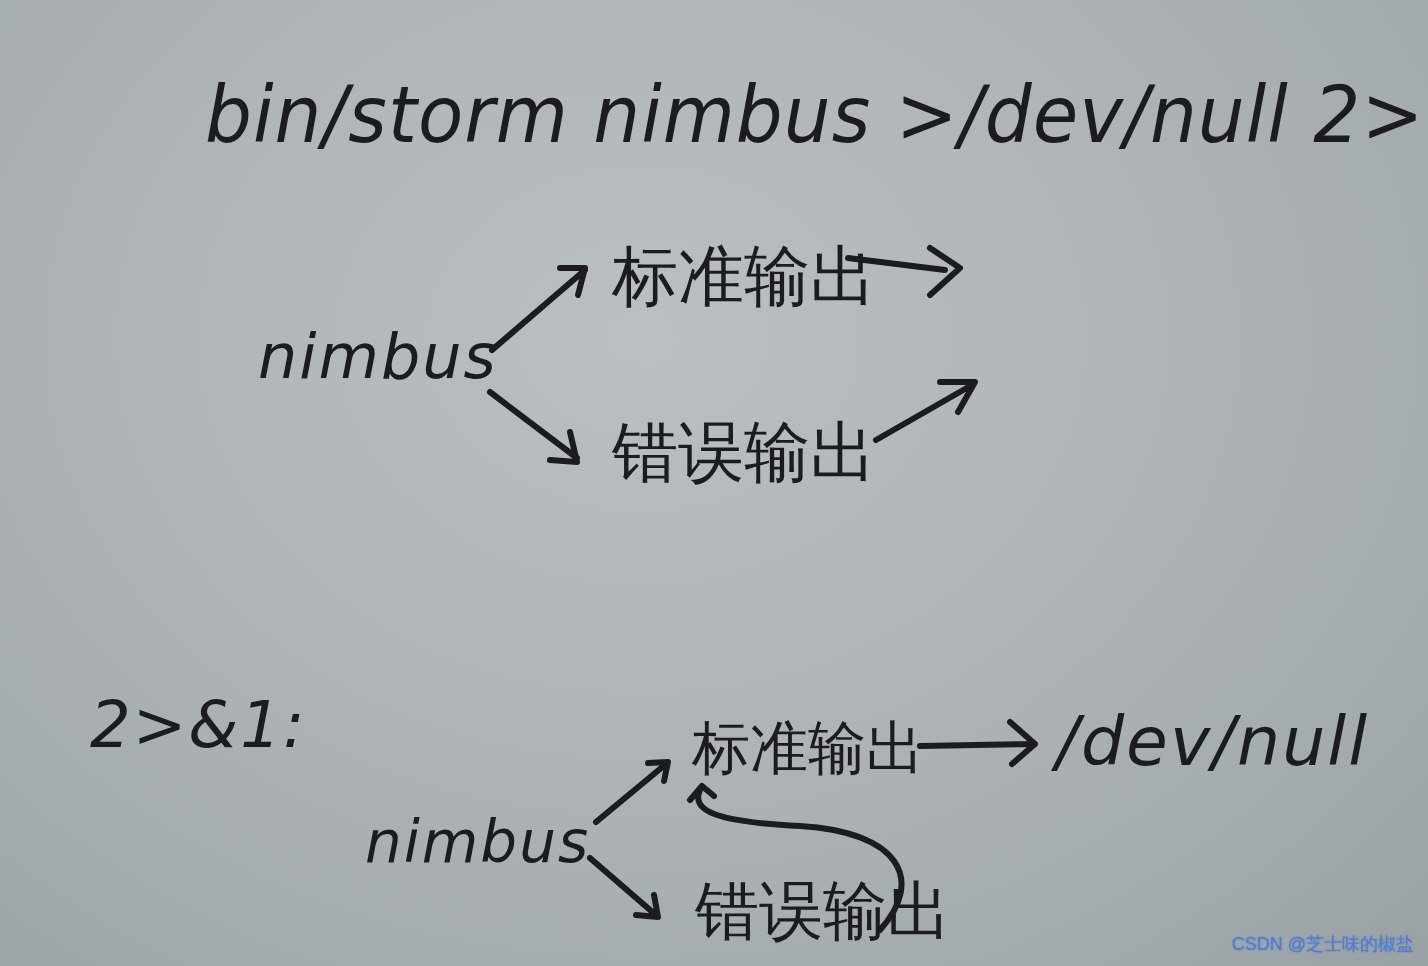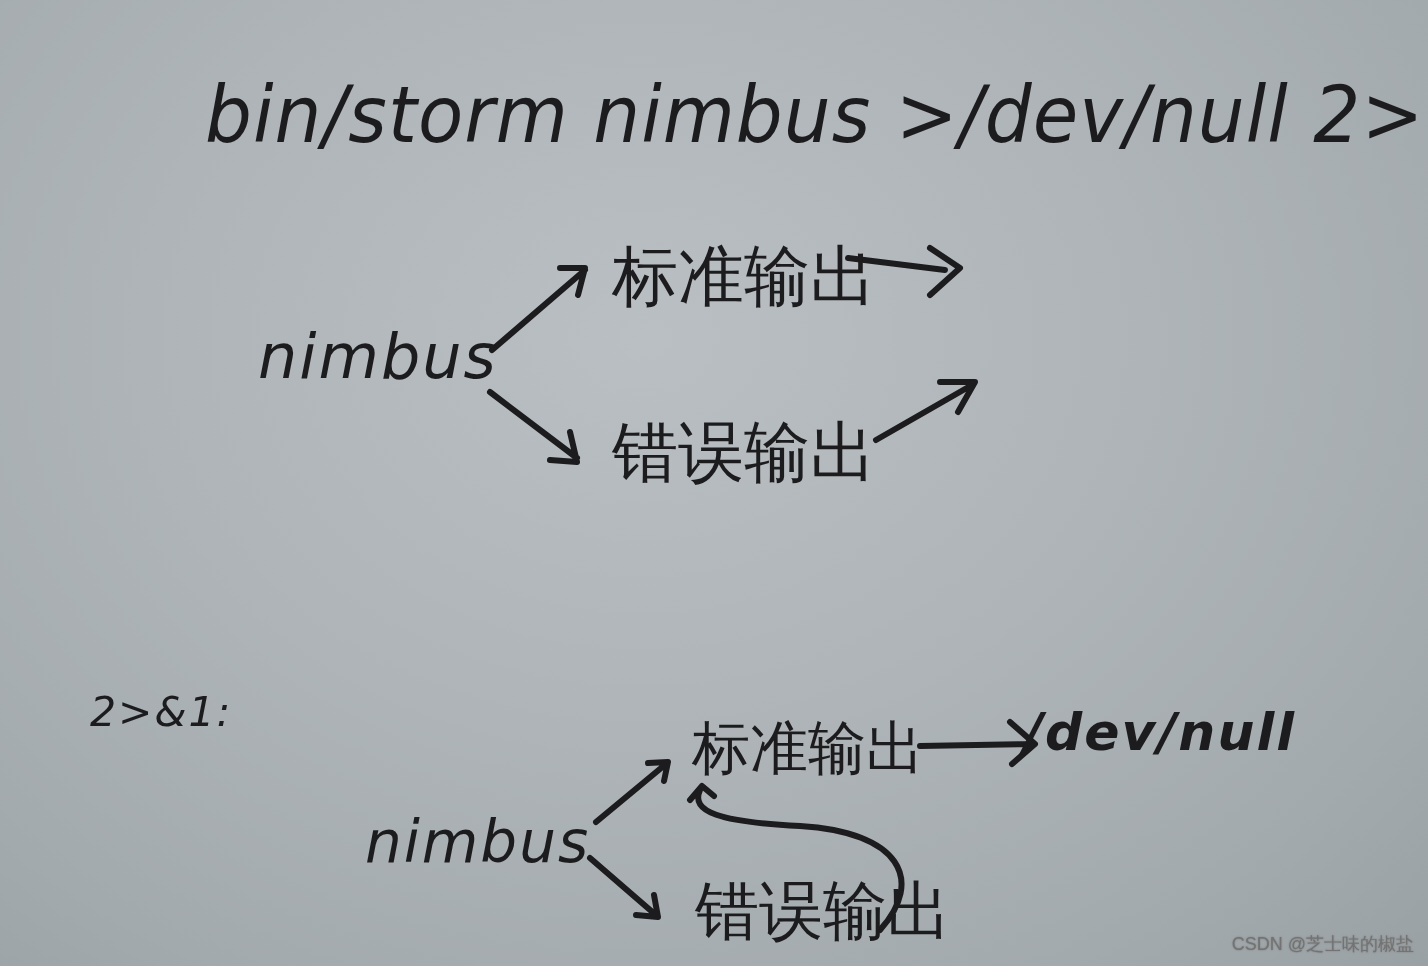--- a/index.html
+++ b/index.html
@@ -14,26 +14,26 @@
     letter-spacing: 2px;
   }
   .cmd { left: 205px; top: 72px; font-size: 74px; font-weight: 300; transform: scaleY(1.05); letter-spacing: 1px; }
   .n1 { left: 258px; top: 320px; font-size: 62px; }
   .n2 { left: 365px; top: 808px; font-size: 58px; }
   .cn { font-family: "DejaVu Sans", sans-serif; font-style: normal; font-weight: normal; letter-spacing: 0; }
   .s1 { left: 612px; top: 232px; font-size: 66px; }
   .e1 { left: 612px; top: 408px; font-size: 66px; }
   .s2 { left: 692px; top: 710px; font-size: 58px; }
   .e2 { left: 695px; top: 868px; font-size: 64px; }
-  .redir { left: 90px; top: 688px; font-size: 41px; text-align: center; }
-  .dn { left: 1024px; top: 702px; font-size: 52px; font-weight: 700; }
+  .redir { left: 90px; top: 688px; font-size: 64px; text-align: center; }
+  .dn { left: 1056px; top: 702px; font-size: 68px; font-weight: 400; }
   svg.arrows { position: absolute; left: 0; top: 0; }
   .wm {
     position: absolute; right: 14px; bottom: 10px; font-size: 18px;
-    color: #737373; text-shadow: 0 0 2px #777;
+    color: #3b82f6; text-shadow: 0 0 2px #777;
     font-family: "Liberation Sans", sans-serif;
   }
 </style>
 </head>
 <body>
 
 <svg class="arrows" width="1428" height="966" viewBox="0 0 1428 966">
   <g fill="none" stroke="#1c1c1e" stroke-width="6" stroke-linecap="round" stroke-linejoin="round">
 
     <path d="M492 350 L585 270 M560 268 L585 268 L578 295"></path>

